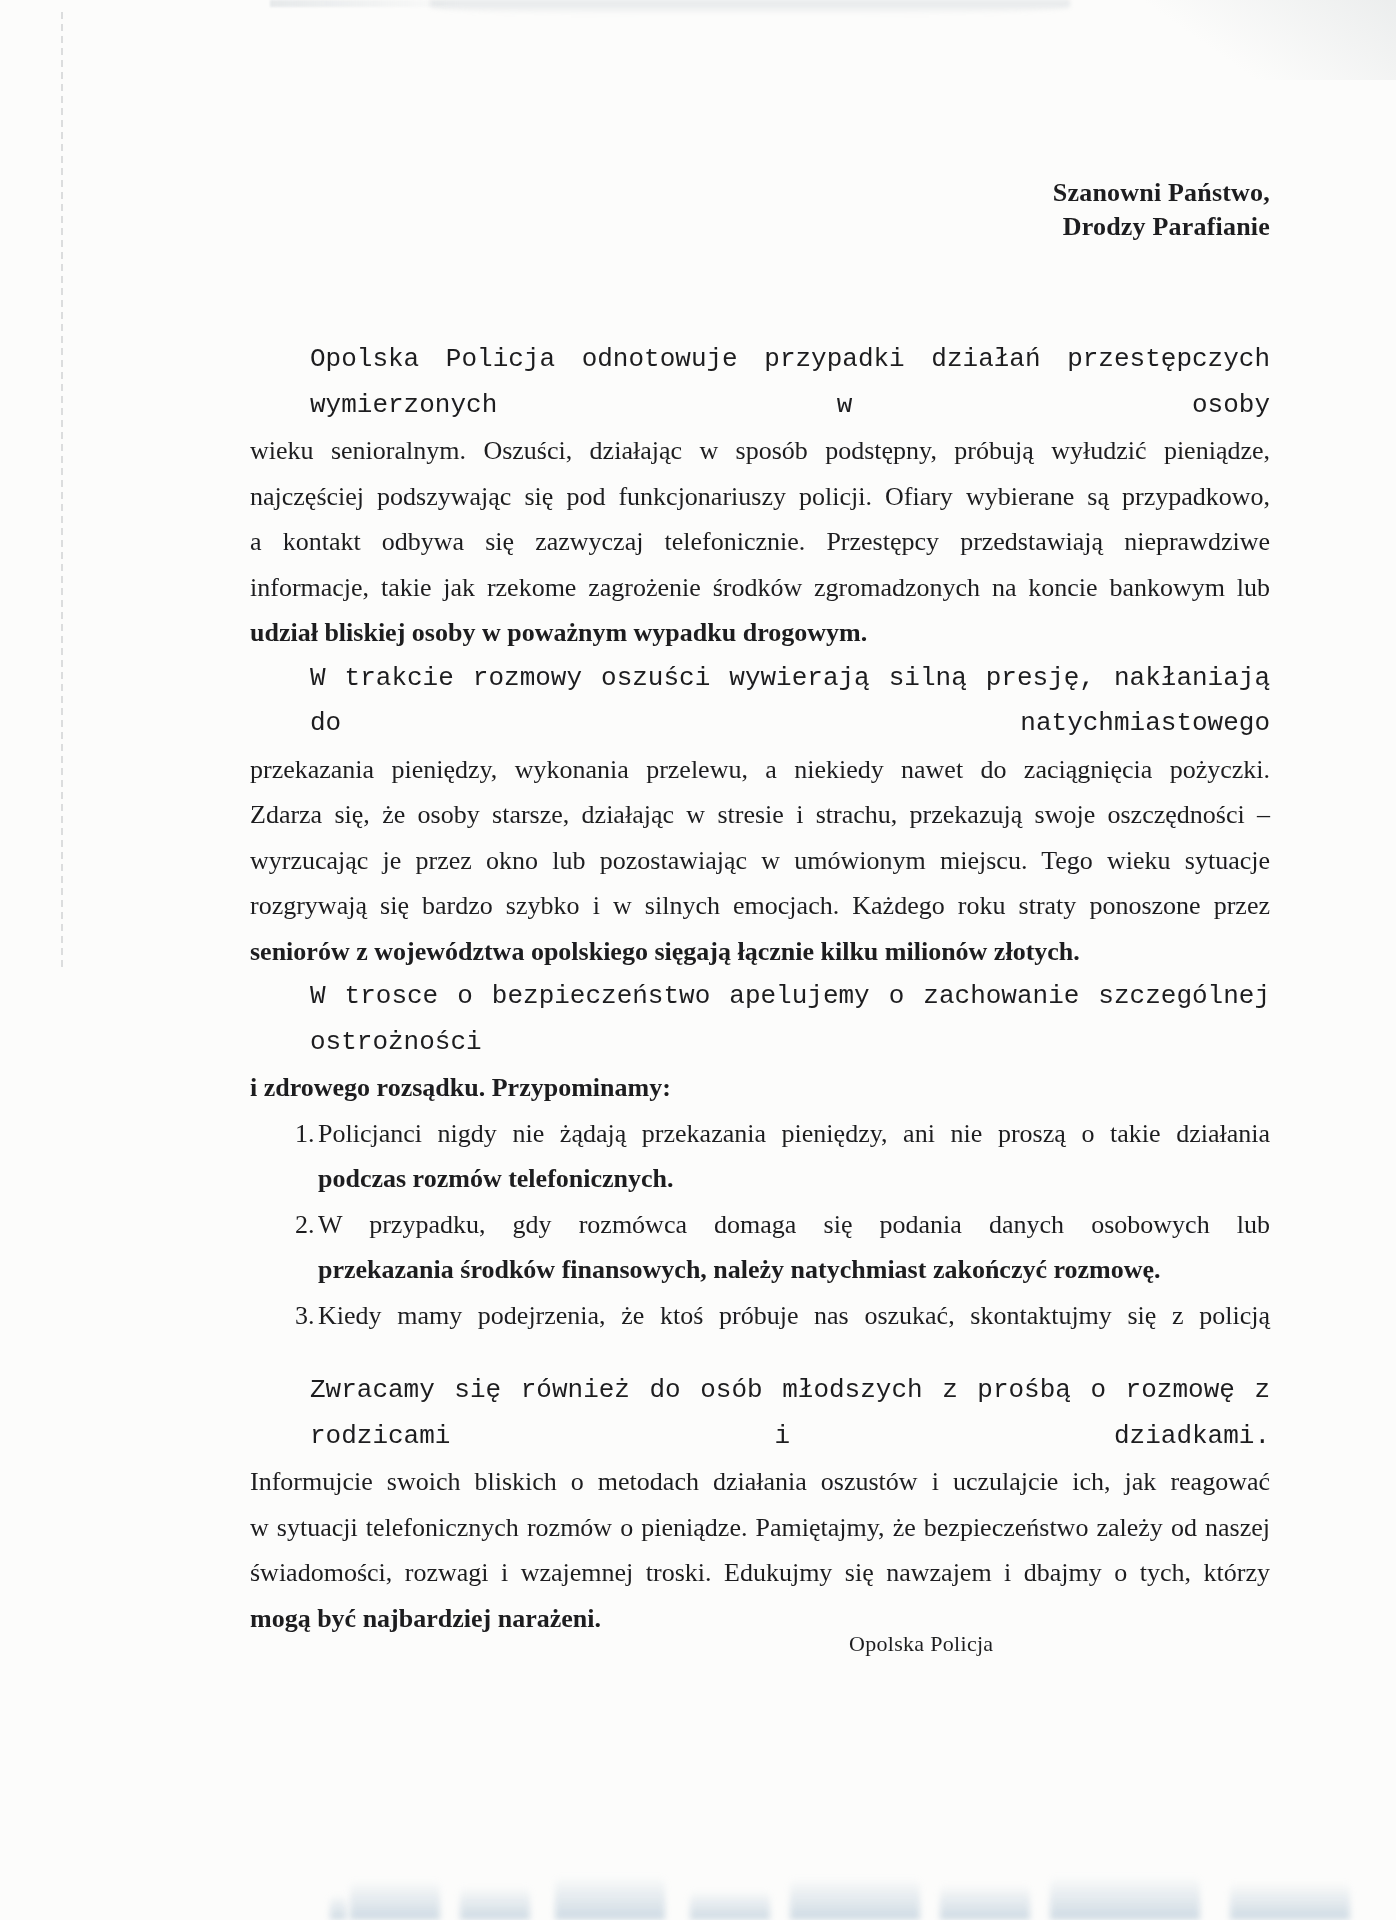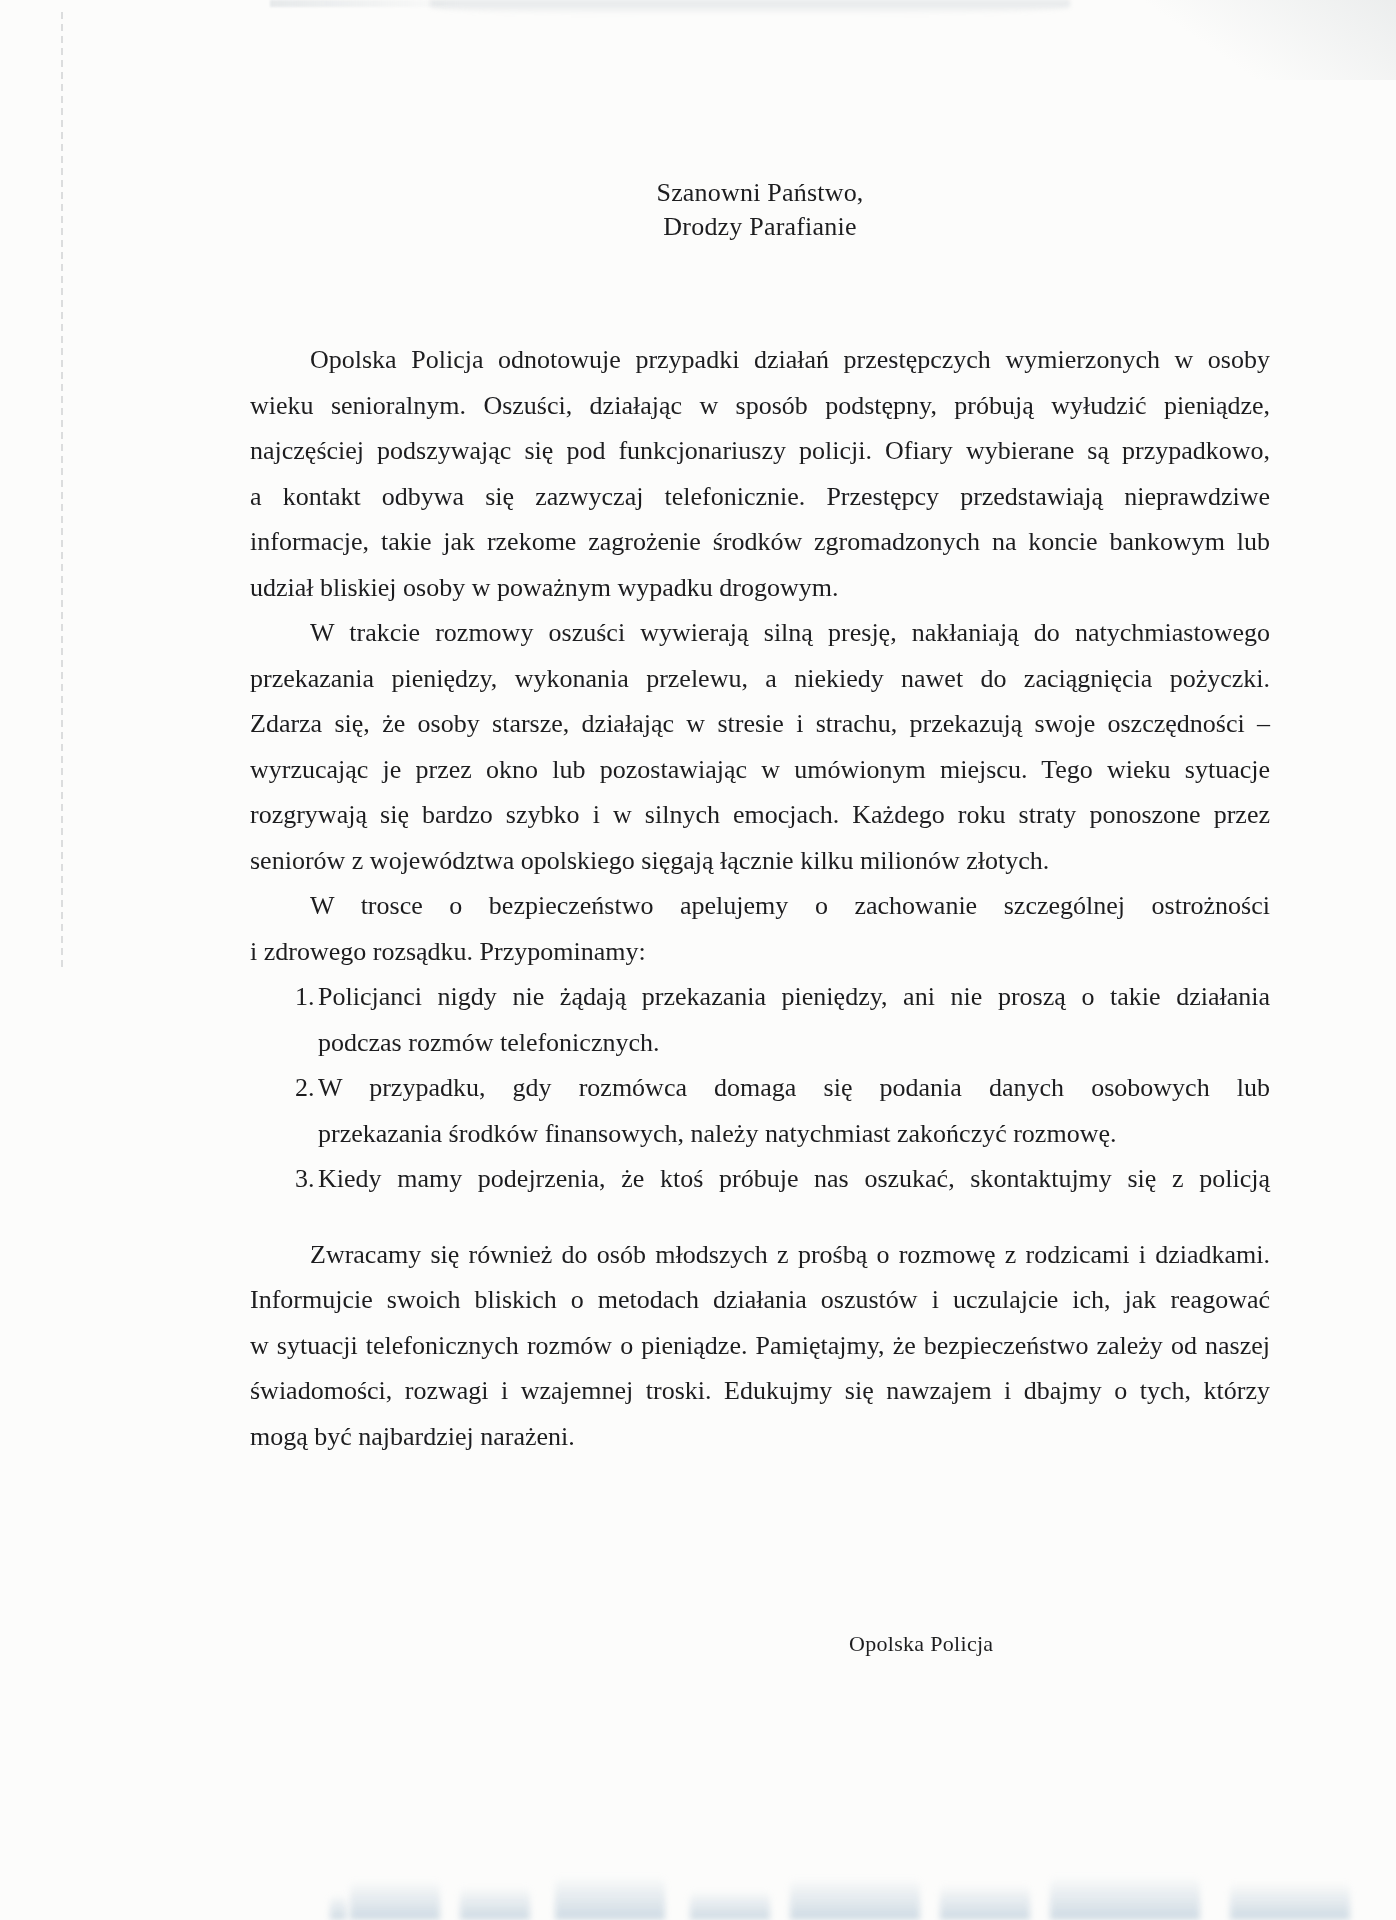--- a/index.html
+++ b/index.html
@@ -37,34 +37,35 @@
   .bb3{left:225px;width:110px;height:44px;}
   .bb4{left:360px;width:80px;height:30px;}
   .bb5{left:460px;width:130px;height:42px;}
   .bb6{left:610px;width:90px;height:36px;}
   .bb7{left:720px;width:150px;height:44px;}
   .bb8{left:900px;width:120px;height:38px;}
   .bb9{left:0px;width:16px;height:26px;}
   
   .heading{
     position:absolute;left:250px;top:176px;width:1020px;
-    font-size:26px;line-height:34px;text-align:center;
+    font-size:26px;line-height:34px;text-align:right;
     letter-spacing:.2px;
+    font-weight:bold;
   }
   .body-col{
     position:absolute;left:250px;top:337px;width:1020px;
     font-size:26px;line-height:45.5px;
   }
   .line{
     text-align:justify;
     text-align-last:justify;
     white-space:normal;
   }
-  .line.last{text-align-last:left;}
-  .line.indent{padding-left:60px;}
+  .line.last{text-align-last:left;font-weight:bold;}
+  .line.indent{padding-left:60px;font-family:Liberation Mono, monospace;}
   .list-item{position:relative;padding-left:68px;}
   .list-item .num{position:absolute;left:45px;top:0;}
   .gap-before{margin-top:30px;}
   .signature{
     position:absolute;left:849px;top:1621px;
     font-size:22px;line-height:45px;letter-spacing:.3px;
   }
 </style>
 </head>
 <body>

